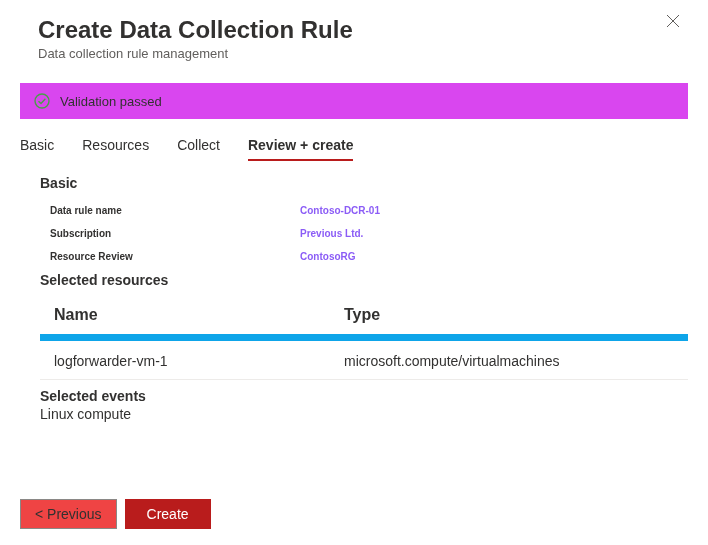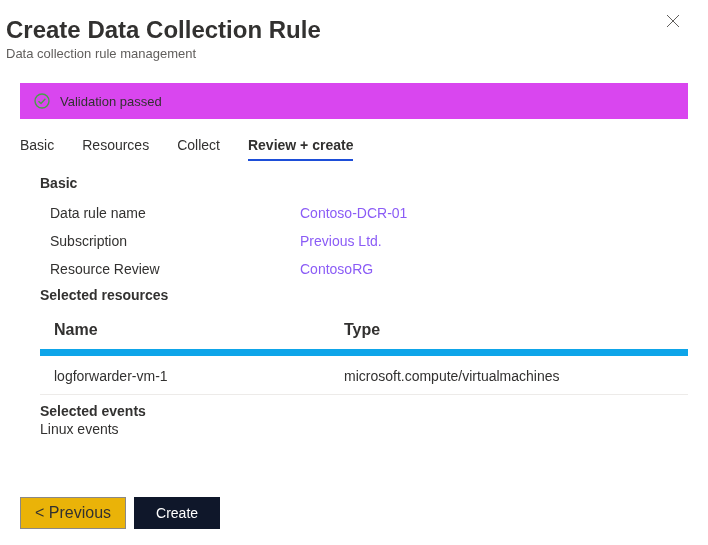--- a/index.html
+++ b/index.html
@@ -5,21 +5,21 @@
     * { box-sizing: border-box; margin: 0; padding: 0; }
     body {
       font-family: "Segoe UI", -apple-system, sans-serif;
       width: 708px;
       height: 545px;
       background: #fff;
       color: #323130;
       position: relative;
       overflow: hidden;
     }
-    .header { padding: 16px 20px 8px 6px; position: relative; }
+    .header { padding: 16px 20px 8px 38px; position: relative; }
     .title { font-size: 24px; font-weight: 600; color: #323130; }
     .subtitle { font-size: 13px; color: #605e5c; margin-top: 2px; }
     .close-btn {
       position: absolute;
       top: 14px;
       right: 22px;
       width: 20px;
       height: 20px;
       cursor: pointer;
       color: #605e5c;
@@ -40,26 +40,26 @@
       color: #4aa04a;
     }
     .tabs {
       display: flex;
       padding: 10px 20px 0 20px;
       gap: 28px;
       font-size: 14px;
     }
     .tab { padding-bottom: 6px; cursor: pointer; color: #323130; }
     .tab.active {
-      border-bottom: 2px solid #1d4ed8;
+      border-bottom: 2px solid #b91c1c;
       font-weight: 600;
     }
     .content { padding: 10px 20px 20px 40px; }
     .section-title { font-size: 14px; font-weight: 600; margin-bottom: 8px; margin-top: 4px;}
-    .kv-row { display: flex; padding: 6px 0 6px 10px; font-size: 14px; }
+    .kv-row { display: flex; padding: 6px 0 6px 10px; font-size: 10px; font-weight: bold; }
     .kv-key { width: 250px; color: #323130; }
     .kv-val { color: #8b5cf6; }
     .sel-resources { margin-top: 0; margin-left: 0; }
     .tbl-header {
       display: flex;
       font-weight: 700;
       font-size: 16px;
       padding: 10px 0 10px 14px;
       border-bottom: 7px solid #0ea5e9;
     }
@@ -75,31 +75,31 @@
     .sel-events-sub { font-size: 14px; margin-top: 2px; }
     .footer {
       position: absolute;
       bottom: 16px;
       left: 20px;
       display: flex;
       gap: 8px;
     }
     .btn-prev {
       padding: 6px 14px;
-      font-size: 16px;
+      font-size: 14px;
       border: 1px solid #8a8886;
-      background: #eab308;
+      background: #ef4444;
       cursor: pointer;
       color: #323130;
     }
     .btn-create {
       padding: 6px 22px;
       font-size: 14px;
       border: none;
-      background: #0f172a;
+      background: #b91c1c;
       color: #fff;
       cursor: pointer;
     }
   </style>
 </head>
 <body>
 
 <div class="header">
   <div class="title">Create Data Collection Rule</div>
   <div class="subtitle">Data collection rule management</div>
@@ -151,20 +151,20 @@
       <div>Type</div>
     </div>
     <div class="tbl-row">
       <div class="col-name">logforwarder-vm-1</div>
       <div>microsoft.compute/virtualmachines</div>
     </div>
   </div>
 
   <div class="sel-events">
     <div class="sel-events-title">Selected events</div>
-    <div class="sel-events-sub">Linux events</div>
+    <div class="sel-events-sub">Linux compute</div>
   </div>
 </div>
 
 <div class="footer">
   <button class="btn-prev">&lt;  Previous</button>
   <button class="btn-create">Create</button>
 </div>
 
 </body></html>

